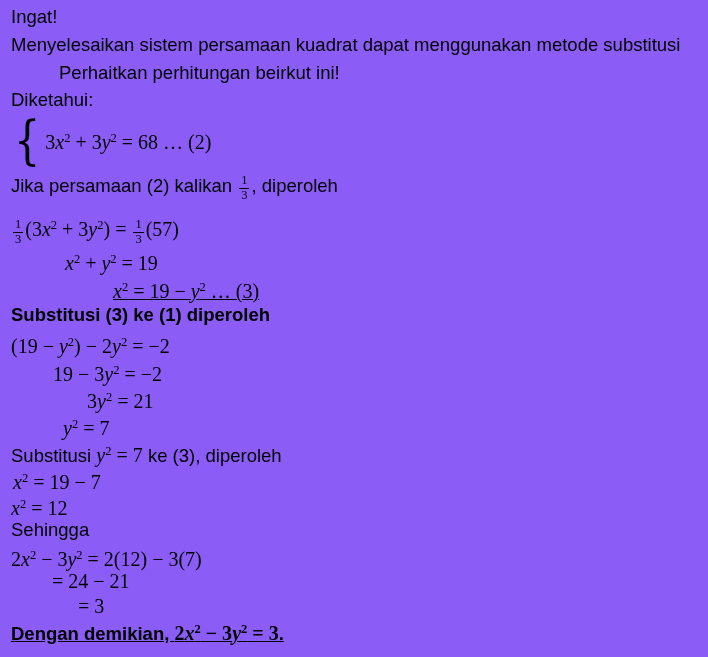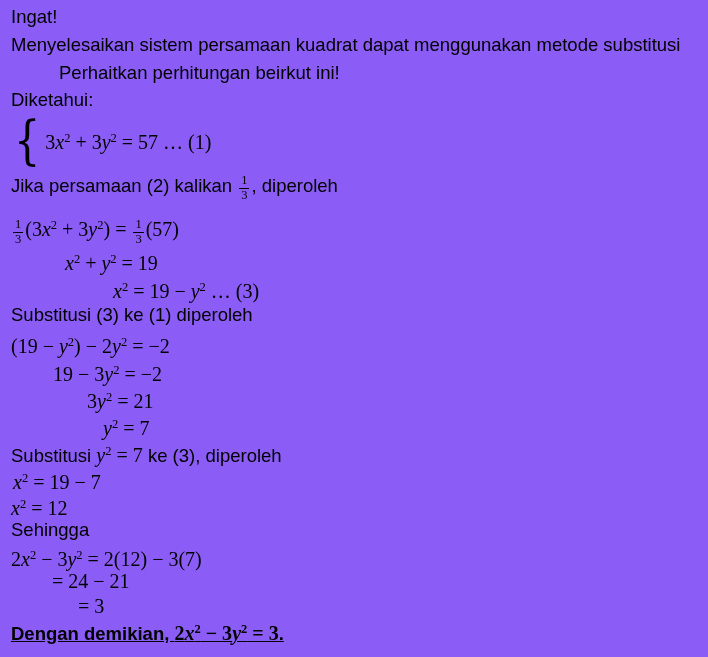--- a/index.html
+++ b/index.html
@@ -84,32 +84,32 @@
 
 <div id="page">
   <main id="doc">
       <div class="line" style="height: 29px; line-height: 29px;"><span class="tk-p">Ingat!</span></div>
       <div class="line" style="height: 28px; line-height: 28px;"><span class="tk-p">Menyelesaikan sistem persamaan kuadrat dapat menggunakan metode substitusi</span></div>
       <div class="line" style="height: 28px; line-height: 28px; margin-left: 48px;"><span class="tk-p">Perhaitkan perhitungan beirkut ini!</span></div>
       <div class="line" style="height: 26px; line-height: 26px;"><span class="tk-p">Diketahui:</span></div>
       <div class="line system" style="margin-left: 3px; height: 54px;">
         <span class="brace">{</span>
         <div class="sys-rows">
-          <div class="sys-row"><span class="tk-n">3</span><span class="tk-v">x</span><span class="tk-u">2</span><span class="tk-n"> + 3</span><span class="tk-v">y</span><span class="tk-u">2</span><span class="tk-n"> = 57 … (1)</span></div>
+          <div class="sys-row"><span class="tk-n">3</span><span class="tk-v">x</span><span class="tk-u">2</span><span class="tk-n"> + 3</span><span class="tk-v">y</span><span class="tk-u">2</span><span class="tk-n"> = 68 … (2)</span></div>
         </div>
       </div>
       <div class="line" style="height: 38px; line-height: 38px;"><span class="tk-p">Jika persamaan (2) kalikan </span><span class="tk-f"><span class="fn">1</span><span class="fd">3</span></span><span class="tk-p">, diperoleh</span></div>
       <div class="line" style="height: 40px; line-height: 40px;"><span class="tk-f"><span class="fn">1</span><span class="fd">3</span></span><span class="tk-n">(3</span><span class="tk-v">x</span><span class="tk-u">2</span><span class="tk-n"> + 3</span><span class="tk-v">y</span><span class="tk-u">2</span><span class="tk-n">) = </span><span class="tk-f"><span class="fn">1</span><span class="fd">3</span></span><span class="tk-n">(57)</span></div>
       <div class="line" style="margin-left: 54px; height: 28px; line-height: 28px;"><span class="tk-v">x</span><span class="tk-u">2</span><span class="tk-n"> + </span><span class="tk-v">y</span><span class="tk-u">2</span><span class="tk-n"> = 19</span></div>
-      <div class="line" style="margin-left: 102px; height: 29px; line-height: 29px;"><span class="tk-v">x</span><span class="tk-u">2</span><span class="tk-n"> = 19 − </span><span class="tk-v">y</span><span class="tk-u">2</span><span class="tk-n"> … (3)</span></div>
-      <div class="line" style="height: 26px; line-height: 26px;"><span class="tk-p">Substitusi (3) ke (1) diperoleh</span></div>
+      <div class="line" style="margin-left: 102px; height: 29px; line-height: 29px; text-decoration: underline;"><span class="tk-v">x</span><span class="tk-u">2</span><span class="tk-n"> = 19 − </span><span class="tk-v">y</span><span class="tk-u">2</span><span class="tk-n"> … (3)</span></div>
+      <div class="line" style="height: 26px; line-height: 26px; font-weight: bold;"><span class="tk-p">Substitusi (3) ke (1) diperoleh</span></div>
       <div class="line" style="height: 29px; line-height: 29px;"><span class="tk-n">(19 − </span><span class="tk-v">y</span><span class="tk-u">2</span><span class="tk-n">) − 2</span><span class="tk-v">y</span><span class="tk-u">2</span><span class="tk-n"> = −2</span></div>
       <div class="line" style="margin-left: 42px; height: 27px; line-height: 27px;"><span class="tk-n">19 − 3</span><span class="tk-v">y</span><span class="tk-u">2</span><span class="tk-n"> = −2</span></div>
       <div class="line" style="margin-left: 76px; height: 27px; line-height: 27px;"><span class="tk-n">3</span><span class="tk-v">y</span><span class="tk-u">2</span><span class="tk-n"> = 21</span></div>
-      <div class="line" style="margin-left: 92px; height: 27px; line-height: 27px;"><span class="tk-v">y</span><span class="tk-u">2</span><span class="tk-n"> = 7</span></div>
+      <div class="line" style="margin-left: 52px; height: 27px; line-height: 27px;"><span class="tk-v">y</span><span class="tk-u">2</span><span class="tk-n"> = 7</span></div>
       <div class="line" style="height: 27px; line-height: 27px;"><span class="tk-p">Substitusi </span><span class="tk-v">y</span><span class="tk-u">2</span><span class="tk-n"> = 7</span><span class="tk-p"> ke (3), diperoleh</span></div>
       <div class="line" style="margin-left: 2px; height: 26px; line-height: 26px;"><span class="tk-v">x</span><span class="tk-u">2</span><span class="tk-n"> = 19 − 7</span></div>
       <div class="line" style="height: 26px; line-height: 26px;"><span class="tk-v">x</span><span class="tk-u">2</span><span class="tk-n"> = 12</span></div>
       <div class="line" style="height: 25px; line-height: 25px;"><span class="tk-p">Sehingga</span></div>
       <div class="line" style="height: 27px; line-height: 27px;"><span class="tk-n">2</span><span class="tk-v">x</span><span class="tk-u">2</span><span class="tk-n"> − 3</span><span class="tk-v">y</span><span class="tk-u">2</span><span class="tk-n"> = 2(12) − 3(7)</span></div>
       <div class="line" style="margin-left: 41px; height: 25px; line-height: 25px;"><span class="tk-n">= 24 − 21</span></div>
       <div class="line" style="margin-left: 67px; height: 25px; line-height: 25px;"><span class="tk-n">= 3</span></div>
       <div class="line bold" style="height: 28px; line-height: 20px; text-decoration: underline;"><span class="tk-p">Dengan demikian, </span><span class="tk-n">2</span><span class="tk-v">x</span><span class="tk-u">2</span><span class="tk-n"> − 3</span><span class="tk-v">y</span><span class="tk-u">2</span><span class="tk-n"> = 3</span><span class="tk-p">.</span></div>
     </main>
 </div>

